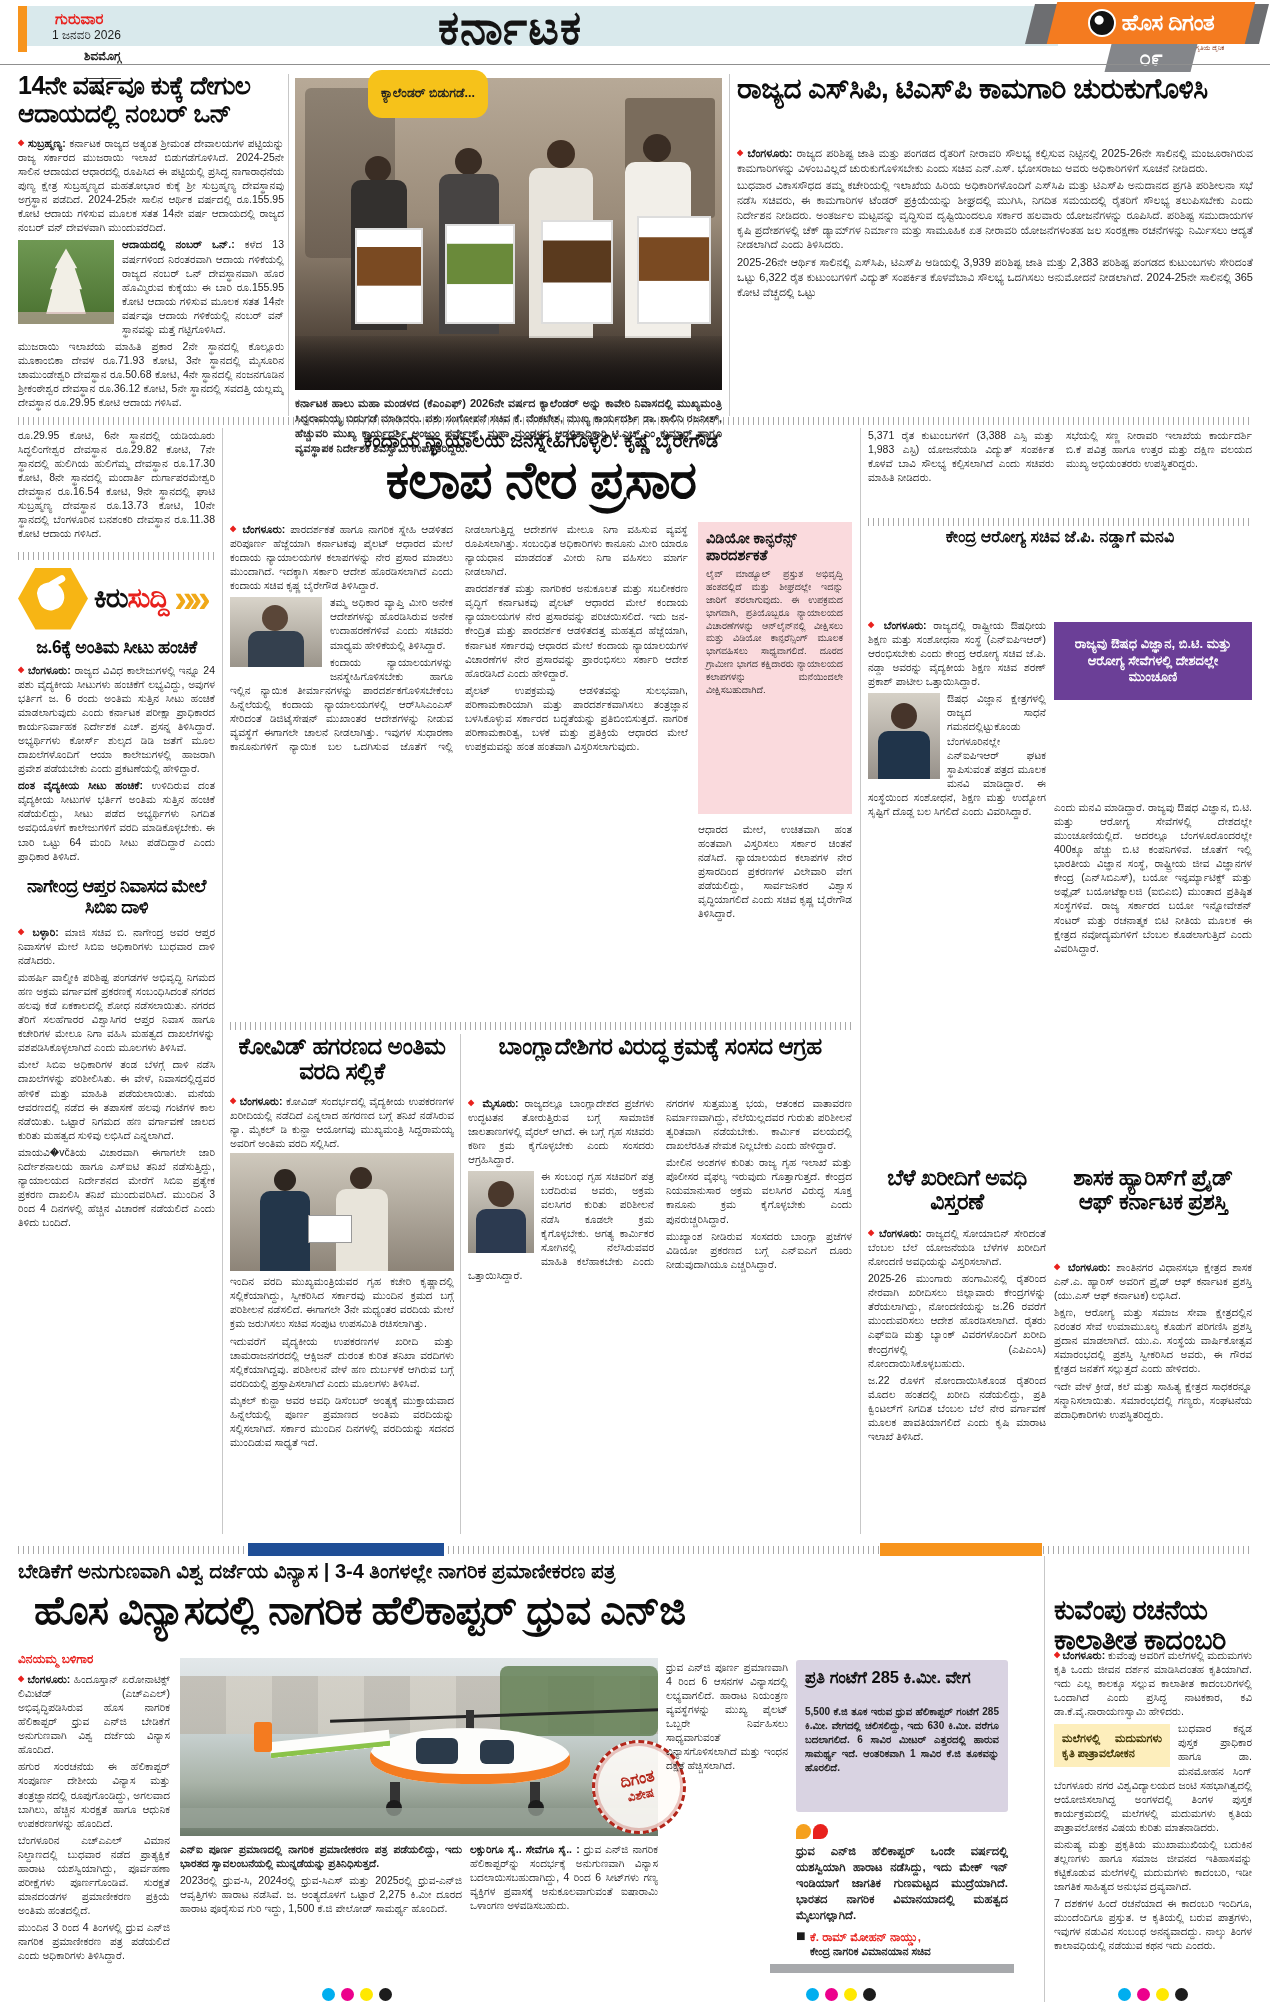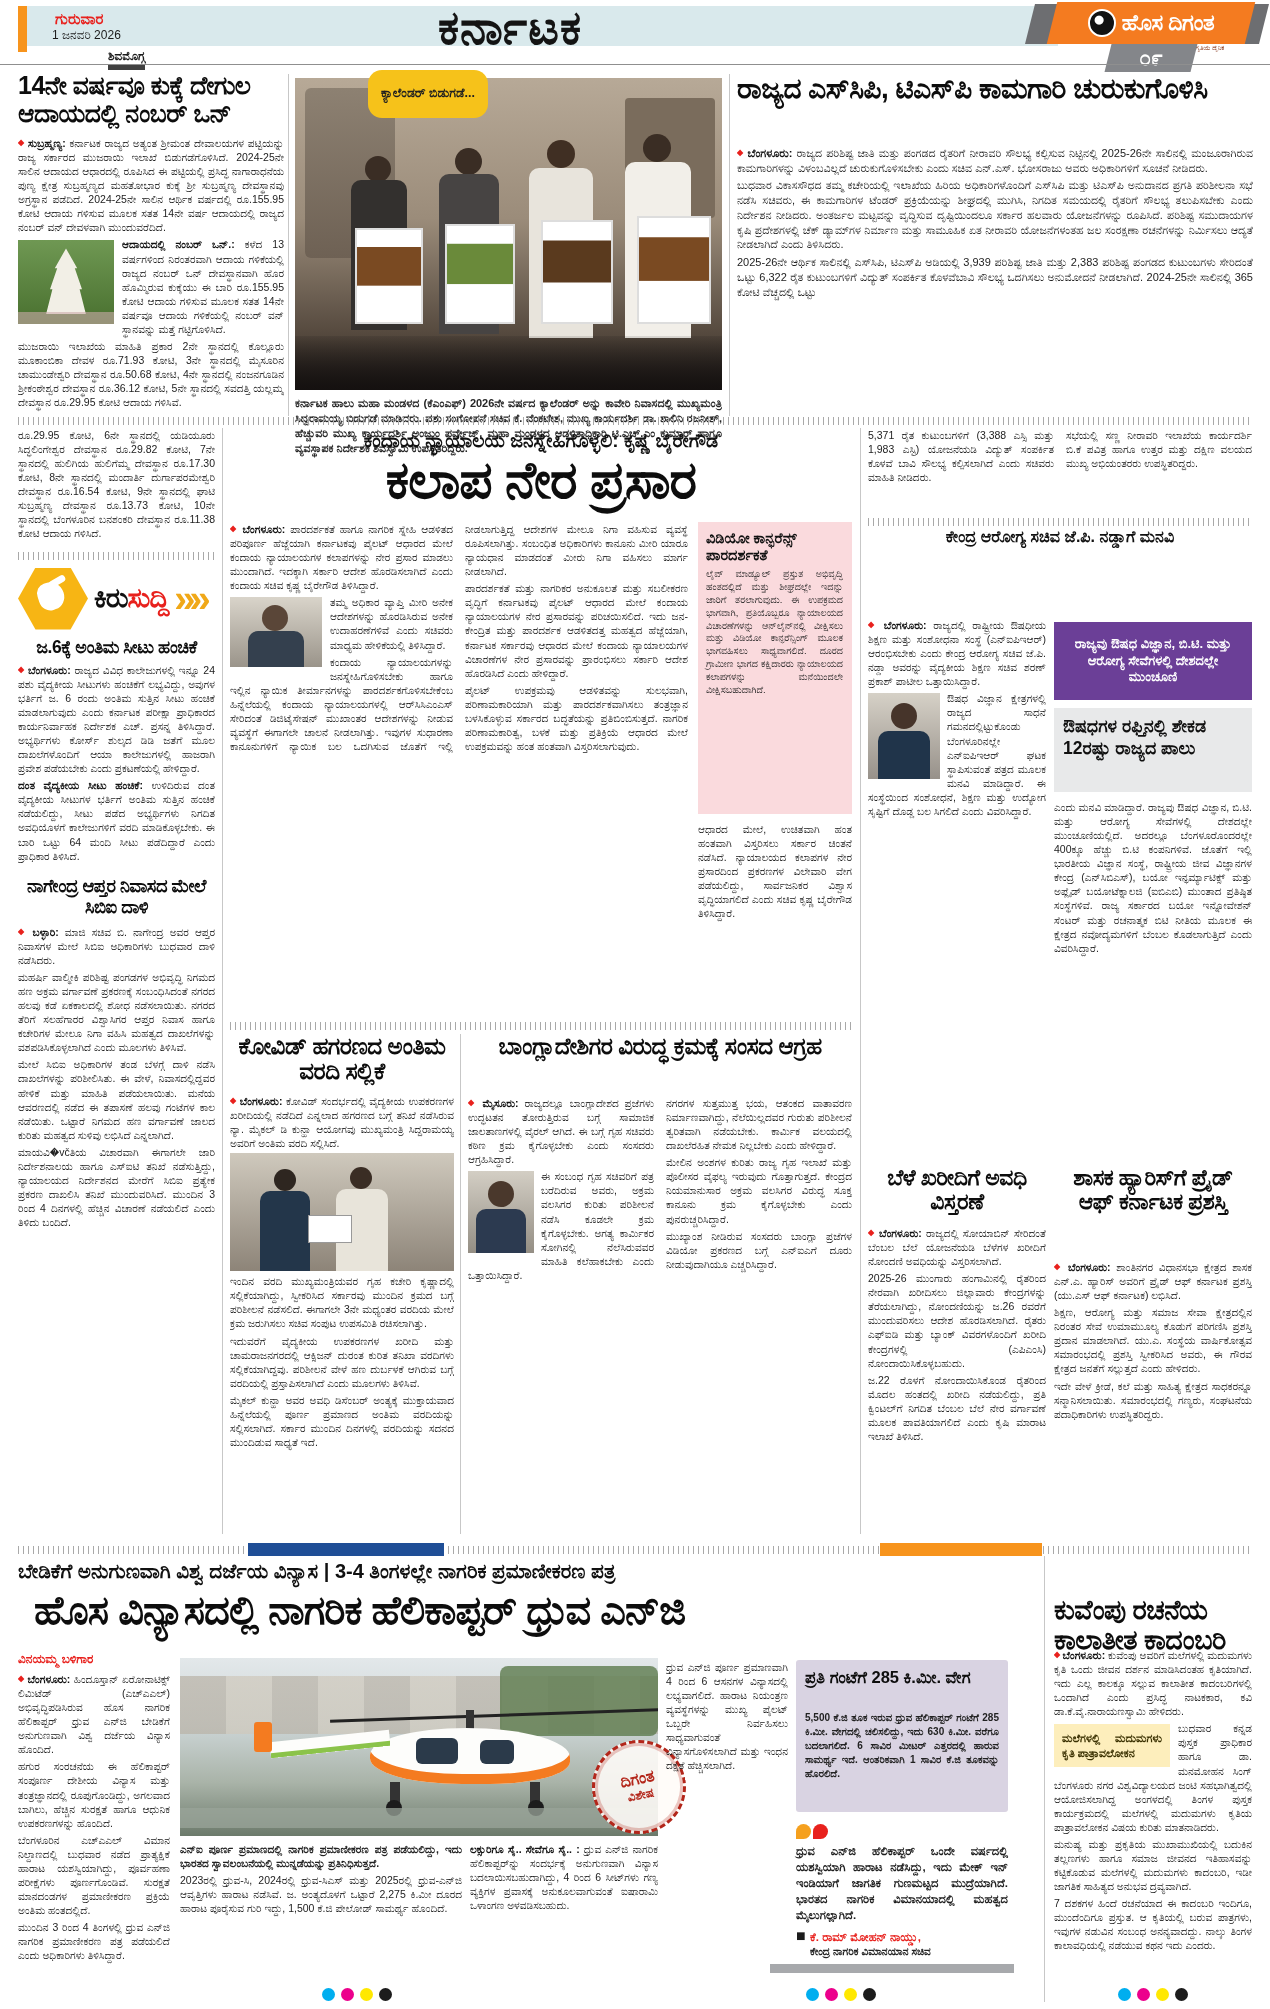--- a/index.html
+++ b/index.html
@@ -41,21 +41,21 @@
   .kiru-label{font-size:27px;font-weight:bold;letter-spacing:-1px;}
   .chev{color:#f0a818;font-size:38px;font-weight:bold;line-height:60px;letter-spacing:-6px;}
   .boxpad{padding:8px 9px;box-sizing:border-box;}
   .pinkbox{background:#fadadd;padding-left:8px;}
   .pinkbox h4{margin:0 0 5px 0;font-size:14.5px;line-height:1.15;color:#111;}
   .pinkbox .bt{font-size:9.5px;line-height:1.35;text-align:justify;color:#222;}
   .purplebox{background:#6b3f97;color:#fff;font-weight:bold;font-size:13px;line-height:1.3;text-align:center;
      display:flex;align-items:center;justify-content:center;}
   .graybox{background:#e8e9ea;color:#101010;font-weight:bold;font-size:17.5px;line-height:1.25;}
   .statbox{background:#d9d3e2;border-radius:3px;}
-  .statbox h4{margin:0 0 24px 0;font-size:16.5px;line-height:1.15;color:#0d0d0d;}
+  .statbox h4{margin:0 0 18px 0;font-size:16.5px;line-height:1.15;color:#0d0d0d;}
   .statbox .bt{font-size:10px;line-height:1.4;text-align:justify;font-weight:bold;color:#222;}
   .yellowbox{background:#fdeebc;color:#3a3000;font-weight:bold;font-size:11px;line-height:1.3;
      padding:7px 8px;box-sizing:border-box;float:left;width:116px;margin:3px 8px 3px 0;}
   .badge-yellow{background:#f6c21a;border-radius:14px;color:#202020;font-weight:bold;font-size:12.5px;
      text-align:center;display:flex;align-items:center;justify-content:center;line-height:1.25;padding:4px;box-sizing:border-box;}
   .stamp{position:absolute;width:88px;height:88px;border-radius:50%;border:3px dashed #b3261a;
      background:rgba(255,252,248,0.88);transform:rotate(-12deg);display:flex;flex-direction:column;
      align-items:center;justify-content:center;box-shadow:0 0 0 3px rgba(179,38,26,0.25) inset;}
   .stamp .s1{color:#b3261a;font-weight:bold;font-size:16px;line-height:1;}
   .stamp .s2{color:#b3261a;font-weight:bold;font-size:12px;line-height:1.4;}
@@ -71,21 +71,21 @@
 </style>
 </head>
 <body>
 
 <div id="page">
 
   <div class="strip"></div>
   <div class="orangebar"></div>
   <div class="abs" style="left:55px;top:10px;font-size:15px;font-weight:bold;color:#e8211d;">ಗುರುವಾರ</div>
   <div class="abs" style="left:52px;top:28px;font-size:12px;color:#1c1c1c;">1 ಜನವರಿ 2026</div>
-  <div class="abs" style="left:84px;top:49px;font-size:12px;font-weight:bold;border-bottom:5px solid #404040;padding-bottom:2px;margin-left:24px;">ಶಿವಮೊಗ್ಗ</div>
+  <div class="abs" style="left:84px;top:49px;font-size:12px;font-weight:bold;border-bottom:1px solid #404040;padding-bottom:15px;">ಶಿವಮೊಗ್ಗ</div>
   <div class="sectiontitle">ಕರ್ನಾಟಕ</div>
   <div class="gray-skew" style="left:1030px;top:4px;width:26px;height:40px;background:#6d6e71;"></div>
   <div class="gray-skew" style="left:1238px;top:4px;width:26px;height:40px;background:#6d6e71;"></div>
   <div class="logo-orange"></div>
   <div class="logo-inner">
     <span class="logo-circle"></span>
     <span class="logo-text">ಹೊಸ ದಿಗಂತ</span>
   </div>
   <div class="logo-tag">ರಾಜ್ಯ ಜಾಗೃತಿಯ ದೈನಿಕ</div>
   <div class="gray-skew" style="left:1108px;top:44px;width:86px;height:28px;"></div>
@@ -245,21 +245,20 @@
     <p><span class="dateline">ಬೆಂಗಳೂರು:</span> <span>ರಾಜ್ಯದಲ್ಲಿ ರಾಷ್ಟ್ರೀಯ ಔಷಧೀಯ ಶಿಕ್ಷಣ ಮತ್ತು ಸಂಶೋಧನಾ ಸಂಸ್ಥೆ (ಎನ್‌ಐಪಿಇಆರ್) ಆರಂಭಿಸಬೇಕು ಎಂದು ಕೇಂದ್ರ ಆರೋಗ್ಯ ಸಚಿವ ಜೆ.ಪಿ. ನಡ್ಡಾ ಅವರನ್ನು ವೈದ್ಯಕೀಯ ಶಿಕ್ಷಣ ಸಚಿವ ಶರಣ್ ಪ್ರಕಾಶ್ ಪಾಟೀಲ ಒತ್ತಾಯಿಸಿದ್ದಾರೆ.</span></p>
     <div class="ph" style="position:relative;float:left;width:72px;height:86px;margin:2px 7px 3px 0;background:linear-gradient(180deg,#d6d1c7,#97918a);">
       <div class="head" style="left:23px;top:10px;width:26px;height:26px;background:#46342a;"></div>
       <div style="left:10px;top:38px;width:52px;height:48px;background:#20344a;border-radius:10px 10px 0 0;"></div>
     </div>
     <div>
         <p>ಔಷಧ ವಿಜ್ಞಾನ ಕ್ಷೇತ್ರಗಳಲ್ಲಿ ರಾಜ್ಯದ ಸಾಧನೆ ಗಮನದಲ್ಲಿಟ್ಟುಕೊಂಡು ಬೆಂಗಳೂರಿನಲ್ಲೇ ಎನ್‌ಐಪಿಇಆರ್ ಘಟಕ ಸ್ಥಾಪಿಸುವಂತೆ ಪತ್ರದ ಮೂಲಕ ಮನವಿ ಮಾಡಿದ್ದಾರೆ. ಈ ಸಂಸ್ಥೆಯಿಂದ ಸಂಶೋಧನೆ, ಶಿಕ್ಷಣ ಮತ್ತು ಉದ್ಯೋಗ ಸೃಷ್ಟಿಗೆ ದೊಡ್ಡ ಬಲ ಸಿಗಲಿದೆ ಎಂದು ವಿವರಿಸಿದ್ದಾರೆ.</p>
       </div>
   </div>
   <div class="abs purplebox boxpad" style="left:1054px;top:622px;width:198px;height:78px;">ರಾಜ್ಯವು ಔಷಧ ವಿಜ್ಞಾನ, ಬಿ.ಟಿ. ಮತ್ತು ಆರೋಗ್ಯ ಸೇವೆಗಳಲ್ಲಿ ದೇಶದಲ್ಲೇ ಮುಂಚೂಣಿ</div>
-  <div class="abs graybox boxpad" style="left:1054px;top:708px;width:198px;height:84px;">ಔಷಧಗಳ ರಫ್ತಿನಲ್ಲಿ ಶೇಕಡ 12ರಷ್ಟು ರಾಜ್ಯದ ಪಾಲು</div>
   <div class="abs body-text" style="left:1054px;top:800px;width:198px;height:360px;">
     <div>
         <p>ಎಂದು ಮನವಿ ಮಾಡಿದ್ದಾರೆ. ರಾಜ್ಯವು ಔಷಧ ವಿಜ್ಞಾನ, ಬಿ.ಟಿ. ಮತ್ತು ಆರೋಗ್ಯ ಸೇವೆಗಳಲ್ಲಿ ದೇಶದಲ್ಲೇ ಮುಂಚೂಣಿಯಲ್ಲಿದೆ. ಅದರಲ್ಲೂ ಬೆಂಗಳೂರೊಂದರಲ್ಲೇ 400ಕ್ಕೂ ಹೆಚ್ಚು ಬಿ.ಟಿ ಕಂಪನಿಗಳಿವೆ. ಜೊತೆಗೆ ಇಲ್ಲಿ ಭಾರತೀಯ ವಿಜ್ಞಾನ ಸಂಸ್ಥೆ, ರಾಷ್ಟ್ರೀಯ ಜೀವ ವಿಜ್ಞಾನಗಳ ಕೇಂದ್ರ (ಎನ್‌ಸಿಬಿಎಸ್), ಬಯೋ ಇನ್ಫರ್ಮ್ಯಾಟಿಕ್ಸ್ ಮತ್ತು ಅಪ್ಲೈಡ್ ಬಯೋಟೆಕ್ನಾಲಜಿ (ಐಬಿಎಬಿ) ಮುಂತಾದ ಪ್ರತಿಷ್ಠಿತ ಸಂಸ್ಥೆಗಳಿವೆ. ರಾಜ್ಯ ಸರ್ಕಾರದ ಬಯೋ ಇನ್ನೋವೇಶನ್ ಸೆಂಟರ್ ಮತ್ತು ರಚನಾತ್ಮಕ ಬಿಟಿ ನೀತಿಯ ಮೂಲಕ ಈ ಕ್ಷೇತ್ರದ ನವೋದ್ಯಮಗಳಿಗೆ ಬೆಂಬಲ ಕೊಡಲಾಗುತ್ತಿದೆ ಎಂದು ವಿವರಿಸಿದ್ದಾರೆ.</p>
       </div>
   </div>
 
   <div class="abs headline" style="left:868px;top:1166px;width:178px;font-size:22px;text-align:center;">ಬೆಳೆ ಖರೀದಿಗೆ ಅವಧಿ ವಿಸ್ತರಣೆ</div>
   <div class="abs body-text" style="left:868px;top:1226px;width:178px;height:308px;">
     <p><span class="dateline">ಬೆಂಗಳೂರು:</span> <span>ರಾಜ್ಯದಲ್ಲಿ ಸೋಯಾಬಿನ್ ಸೇರಿದಂತೆ ಬೆಂಬಲ ಬೆಲೆ ಯೋಜನೆಯಡಿ ಬೆಳೆಗಳ ಖರೀದಿಗೆ ನೋಂದಣಿ ಅವಧಿಯನ್ನು ವಿಸ್ತರಿಸಲಾಗಿದೆ.</span></p>
     <div>

